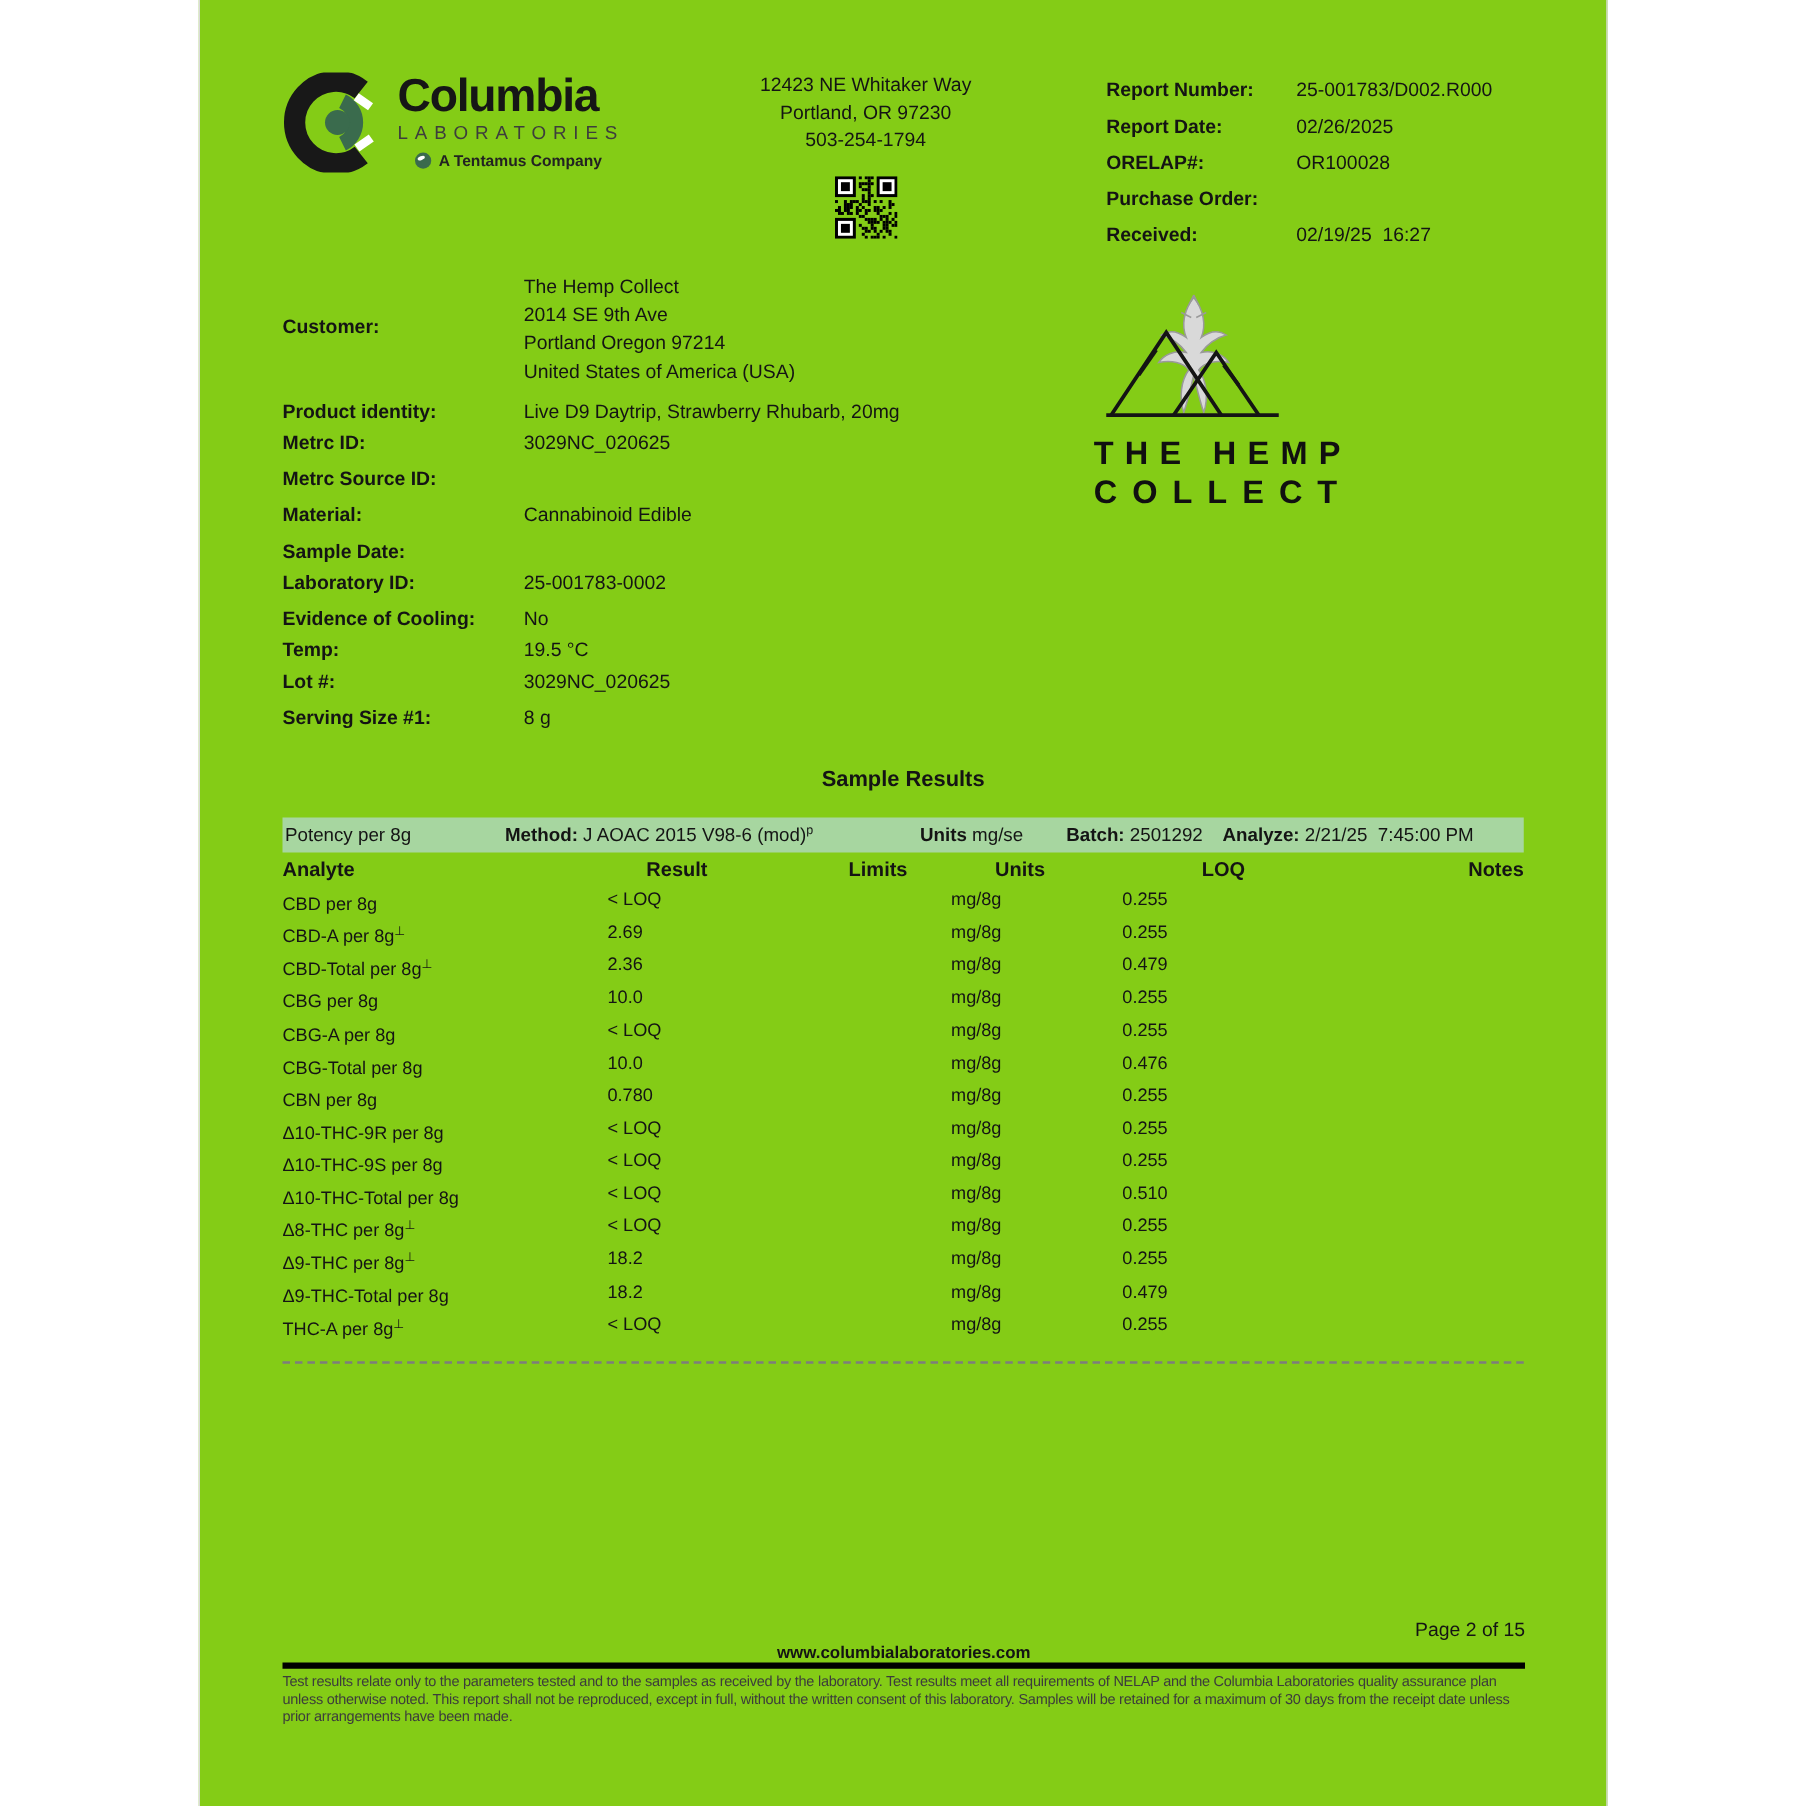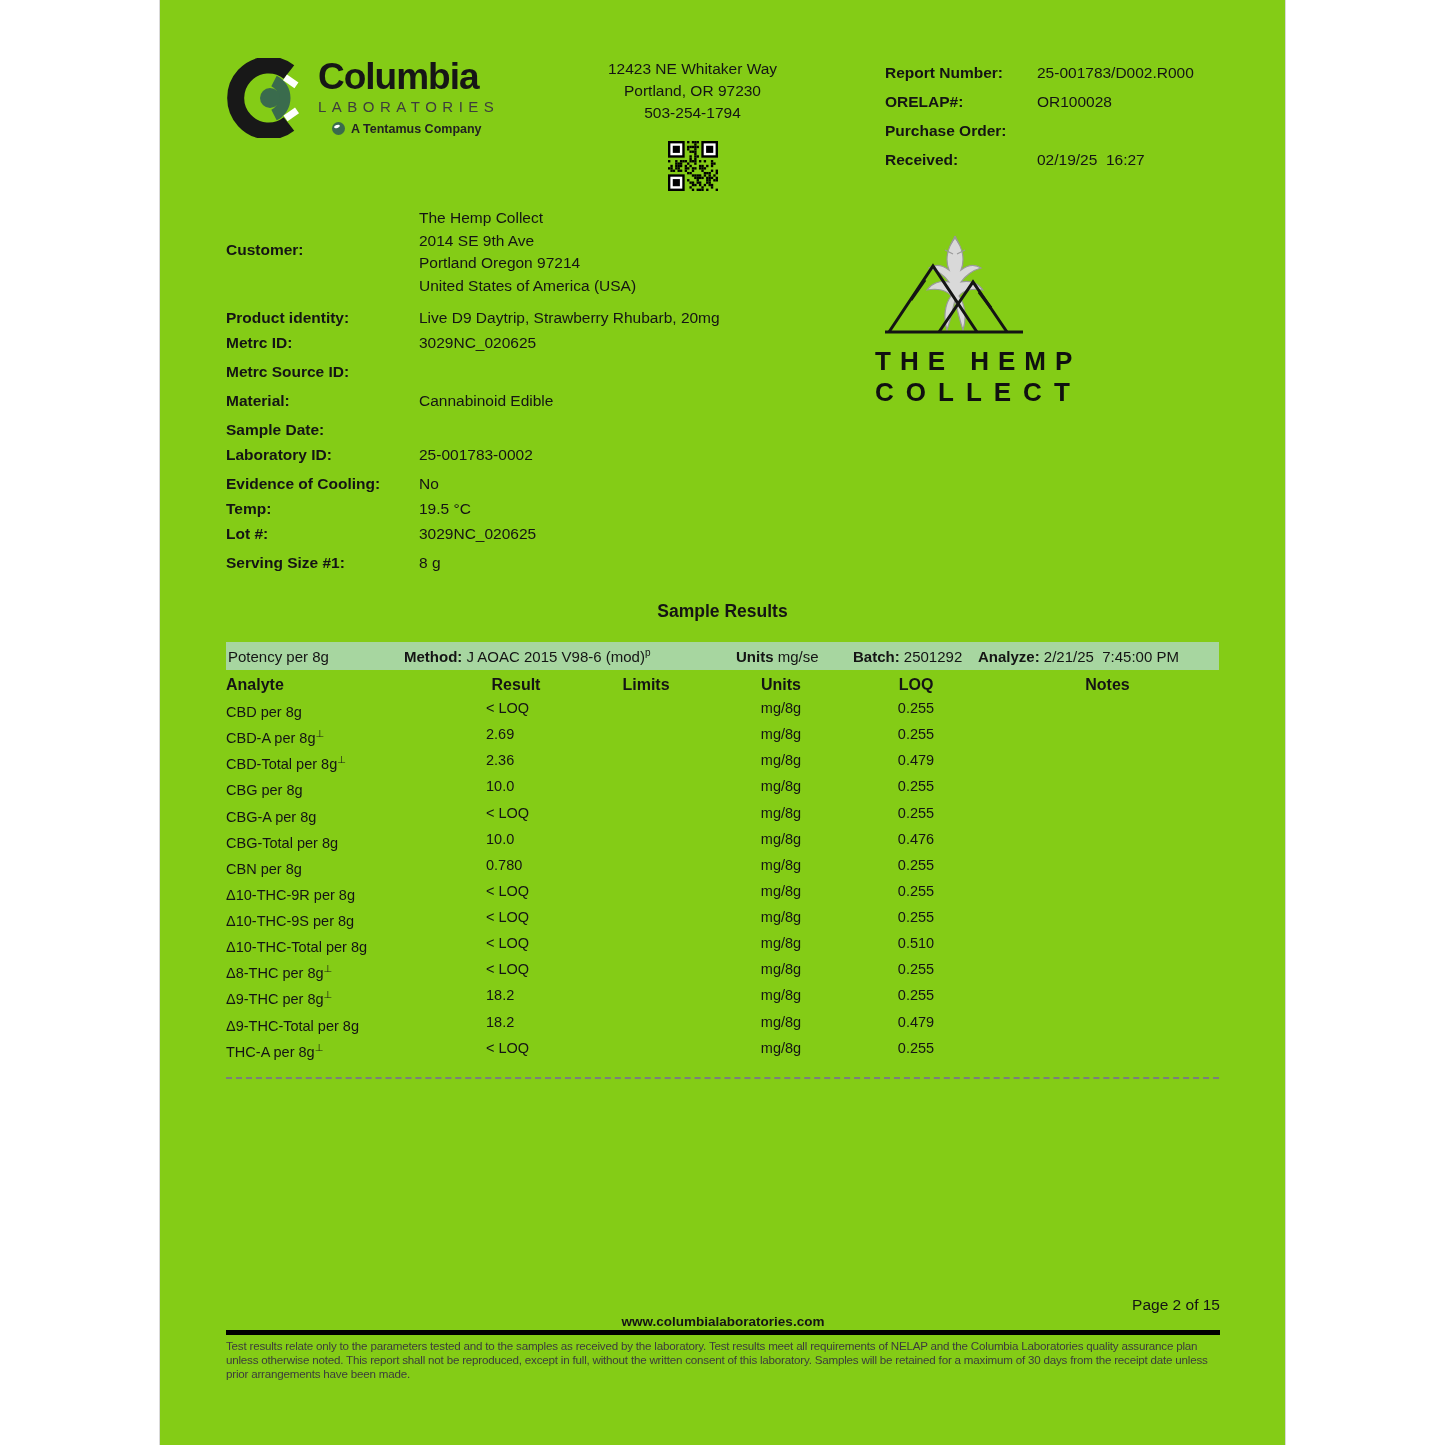--- a/index.html
+++ b/index.html
@@ -47,21 +47,21 @@
   .band .seg{flex:none;white-space:pre-wrap;}
   .band .s1{width:176px;padding-left:2px;}
   .band .s2{width:332px;}
   .band .s3{width:117px;}
   .band .s4{width:125px;}
   .band .s5{flex:1;}
   .band b{font-weight:bold;text-align:right;}
   .band sup{font-size:10px;}
   .rt-grid{display:grid;grid-template-columns:240px 100px 160px 110px 160px 1fr;}
   .rt-head{font-weight:bold;font-size:16px;padding:6px 0 3px;}
-  .rt-head .c{text-align:center;}
+  .rt-head .c{text-align:right;}
   .rt-head .c.analyte{text-align:left;}
   .rt-row{font-size:14.5px;line-height:22.3px;}
   .c-analyte{text-align:left;}
   .c-analyte sup{font-size:10px;}
   .c-result{text-align:left;padding-left:20px;}
   .c-limits,.c-units,.c-loq,.c-notes{text-align:center;}
   .dashed-rule{margin-top:14px;border-top:2px dashed #7d7d7d;}
 
   
   .footer{position:absolute;left:66px;right:65px;top:1296px;}
@@ -242,20 +242,24 @@
         </div>
       </div>
 
       <div class="report-info">
 
           <div class="ri-row">
             <span class="ri-label">Report Number:</span>
             <span class="ri-value">25-001783/D002.R000</span>
           </div>
 
+          <div class="ri-row">
+            <span class="ri-label">Report Date:</span>
+            <span class="ri-value">02/26/2025</span>
+          </div>
 
           <div class="ri-row">
             <span class="ri-label">ORELAP#:</span>
             <span class="ri-value">OR100028</span>
           </div>
 
           <div class="ri-row">
             <span class="ri-label">Purchase Order:</span>
             <span class="ri-value"></span>
           </div>

